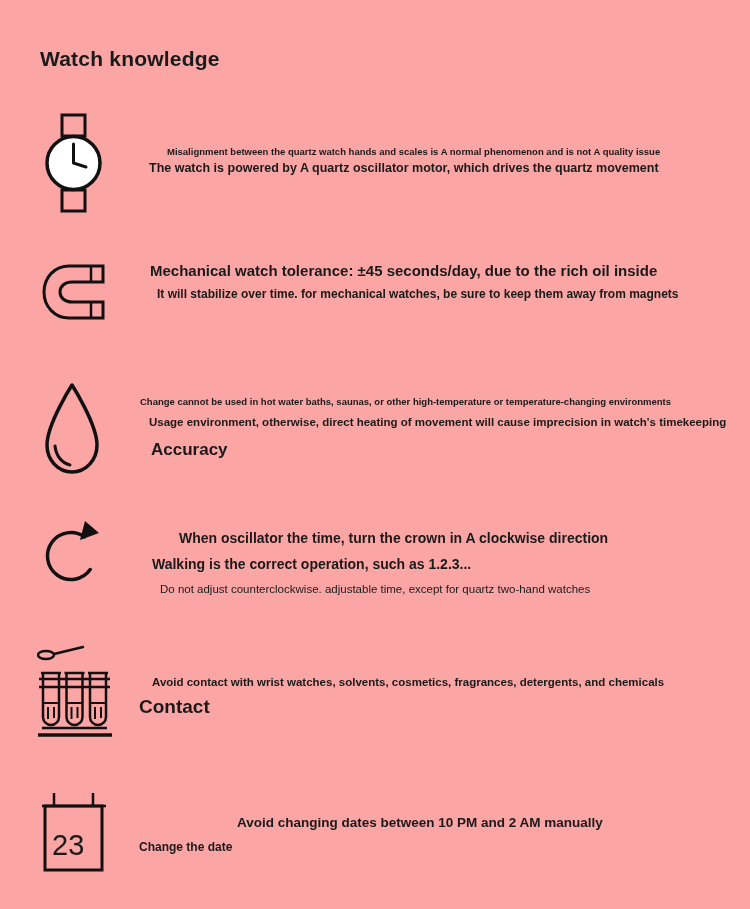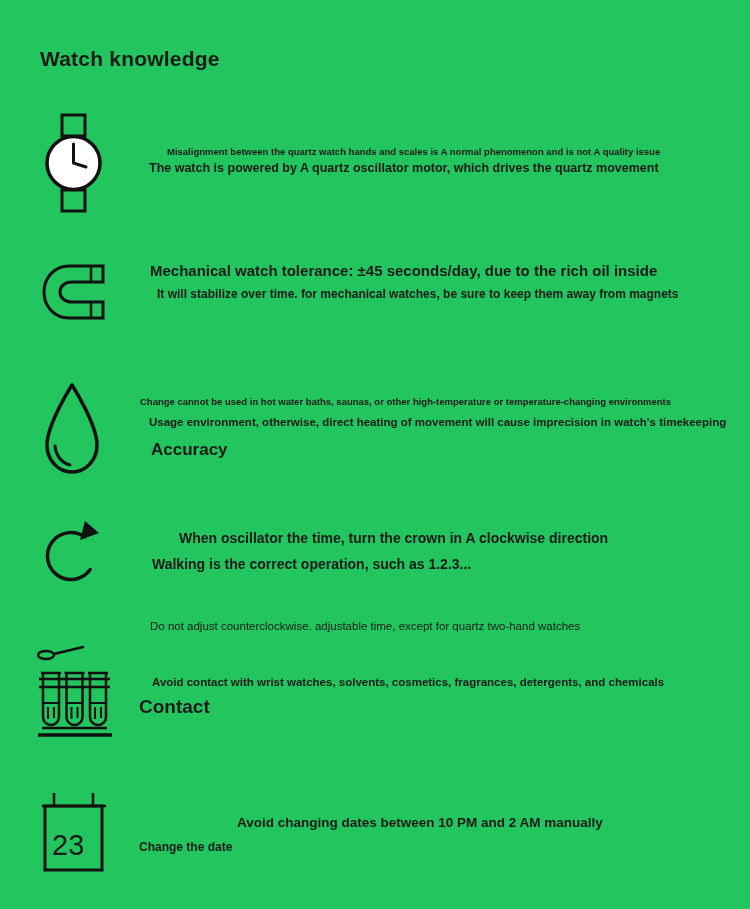--- a/index.html
+++ b/index.html
@@ -1,19 +1,19 @@
 <!DOCTYPE html>
 <html><head>
 <meta charset="utf-8">
 <style>
   html,body{margin:0;padding:0;background:#ffffff;}
   .page{
     position:relative;
     width:750px;height:909px;
-    background:#22c55e;
+    background:#fca5a5;
     font-family:"Liberation Sans", sans-serif;
     color:#1a1a1a;
     overflow:hidden;
   }
   .title{
     position:absolute;left:40px;top:33px;
     font-size:21px;font-weight:700;letter-spacing:.2px;
   }
   .line{position:absolute;white-space:nowrap;color:#1a1a1a;}
   .b{font-weight:700;}
@@ -22,21 +22,21 @@
   #s1l1{left:167px;top:146px;font-size:9.5px;}
   #s1l2{left:149px;top:161px;font-size:12.5px;}
   #s2l1{left:150px;top:262px;font-size:15px;}
   #s2l2{left:157px;top:287px;font-size:12px;}
   #s2l3{left:147px;top:312px;font-size:10px;}
   #s3l1{left:140px;top:396px;font-size:9.5px;}
   #s3l2{left:149px;top:416px;font-size:11.5px;}
   #s3l3{left:151px;top:440px;font-size:17px;}
   #s4l1{left:179px;top:530px;font-size:14px;}
   #s4l2{left:152px;top:556px;font-size:14px;}
-  #s4l3{left:150px;top:583px;font-size:11.5px;font-weight:400;margin-top:37px;}
+  #s4l3{left:160px;top:583px;font-size:11.5px;font-weight:400;}
   #s5l1{left:152px;top:676px;font-size:11.5px;}
   #s5l2{left:139px;top:696px;font-size:19px;}
   #s6l1{left:209px;top:815px;font-size:13.5px;margin-left:28px;}
   #s6l2{left:139px;top:840px;font-size:12px;}
   
   #icon-watch{left:45px;top:113px;}
   #icon-magnet{left:42px;top:262px;}
   #icon-drop{left:42px;top:382px;}
   #icon-rotate{left:42px;top:520px;}
   #icon-tubes{left:37px;top:643px;}

